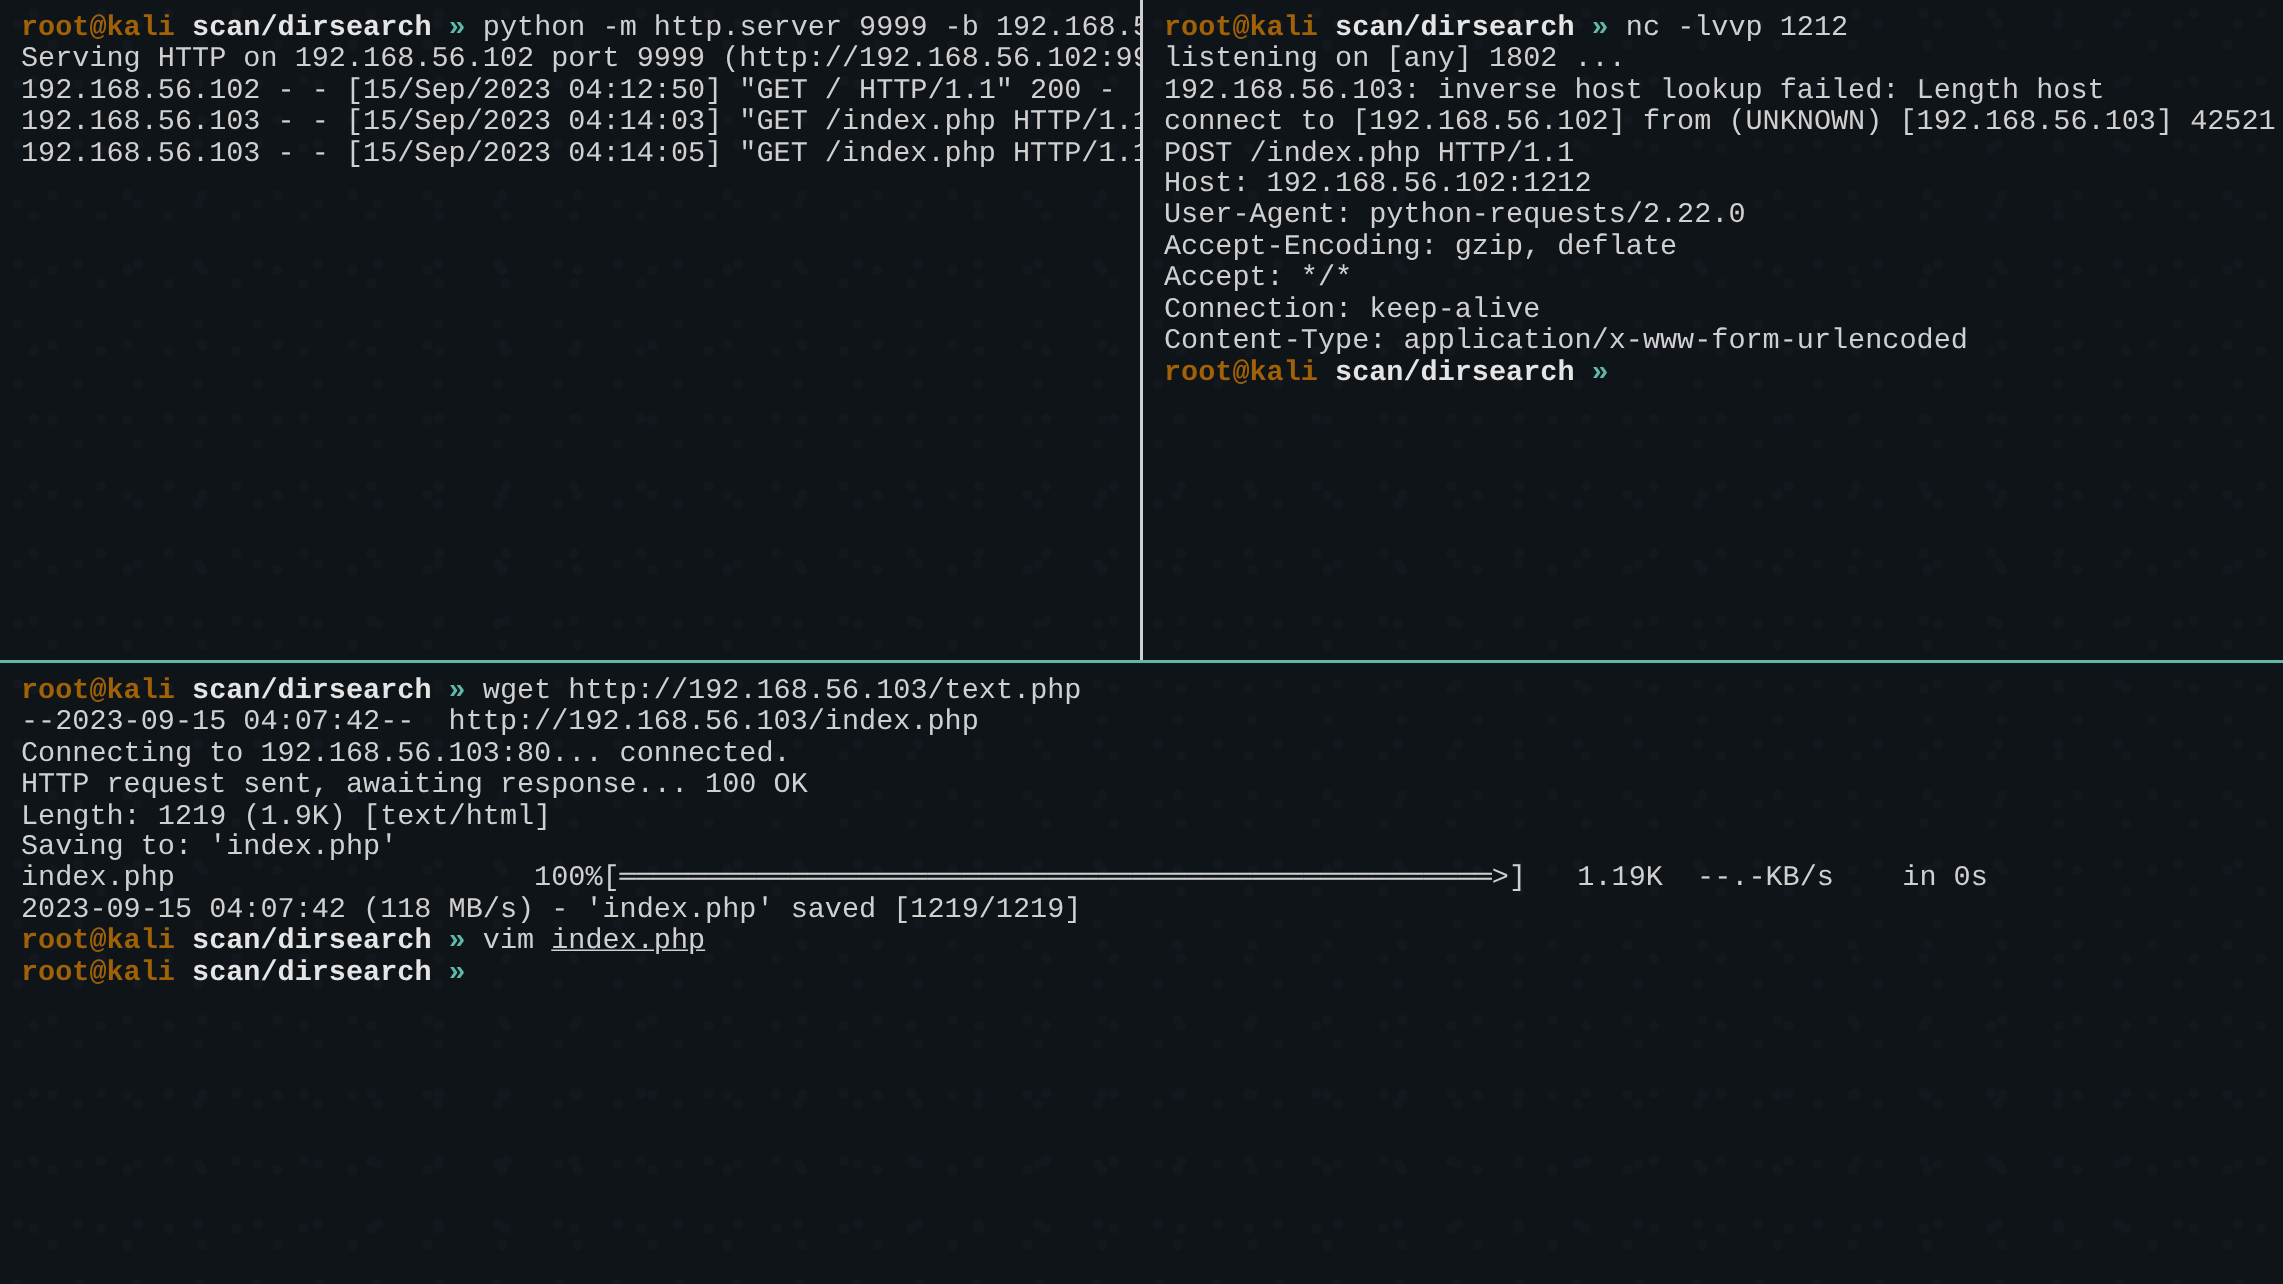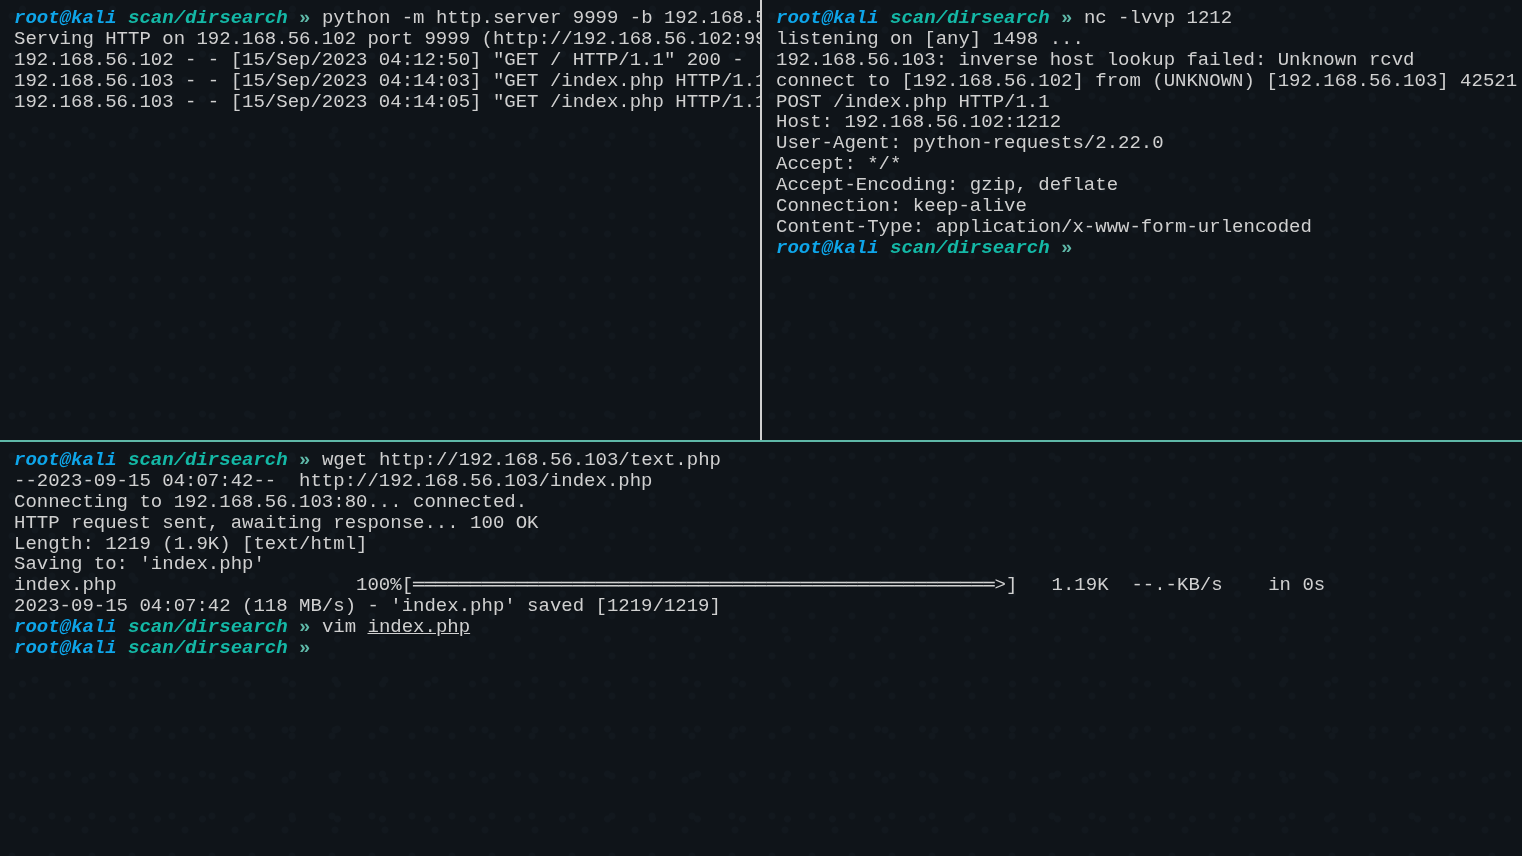--- a/index.html
+++ b/index.html
@@ -44,28 +44,26 @@
       padding: 8px 14px;
       overflow: hidden;
     }
     .hsplit {
       background: #5fb8a8;
     }
     .vsplit {
       background: #d0d0d0;
     }
     .prompt-user {
-      color: #0ea5e9;
+      color: #a16207;
       font-weight: bold;
-      font-style: italic;
     }
     .prompt-path {
-      color: #14b8a6;
+      color: #e5e5e5;
       font-weight: bold;
-      font-style: italic;
     }
     .chevron {
       color: #5fb8a8;
       font-weight: bold;
     }
     .cmd-kw {
       color: #d0d0d0;
     }
     .line {
       white-space: pre;
@@ -89,28 +87,28 @@
       <div class="line">Serving HTTP on 192.168.56.102 port 9999 (http://192.168.56.102:9999/) ...</div>
       <div class="line">192.168.56.102 - - [15/Sep/2023 04:12:50] "GET / HTTP/1.1" 200 -</div>
       <div class="line">192.168.56.103 - - [15/Sep/2023 04:14:03] "GET /index.php HTTP/1.1" 200 -</div>
       <div class="line">192.168.56.103 - - [15/Sep/2023 04:14:05] "GET /index.php HTTP/1.1" 200 -</div>
     </div>
 
     <div class="vsplit"></div>
 
     <div class="pane">
       <div class="line"><span class="prompt-user">root@kali</span> <span class="prompt-path">scan/dirsearch</span> <span class="chevron">»</span> <span class="cmd-kw">nc -lvvp 1212</span></div>
-      <div class="line">listening on [any] 1498 ...</div>
-      <div class="line">192.168.56.103: inverse host lookup failed: Unknown rcvd</div>
+      <div class="line">listening on [any] 1802 ...</div>
+      <div class="line">192.168.56.103: inverse host lookup failed: Length host</div>
       <div class="line">connect to [192.168.56.102] from (UNKNOWN) [192.168.56.103] 42521</div>
       <div class="line">POST /index.php HTTP/1.1</div>
       <div class="line">Host: 192.168.56.102:1212</div>
       <div class="line">User-Agent: python-requests/2.22.0</div>
+      <div class="line">Accept-Encoding: gzip, deflate</div>
       <div class="line">Accept: */*</div>
-      <div class="line">Accept-Encoding: gzip, deflate</div>
       <div class="line">Connection: keep-alive</div>
       <div class="line">Content-Type: application/x-www-form-urlencoded</div>
       <div class="line"></div>
       <div class="line"><span class="prompt-user">root@kali</span> <span class="prompt-path">scan/dirsearch</span> <span class="chevron">»</span></div>
     </div>
 
   </div>
 
   <div class="hsplit"></div>
 

